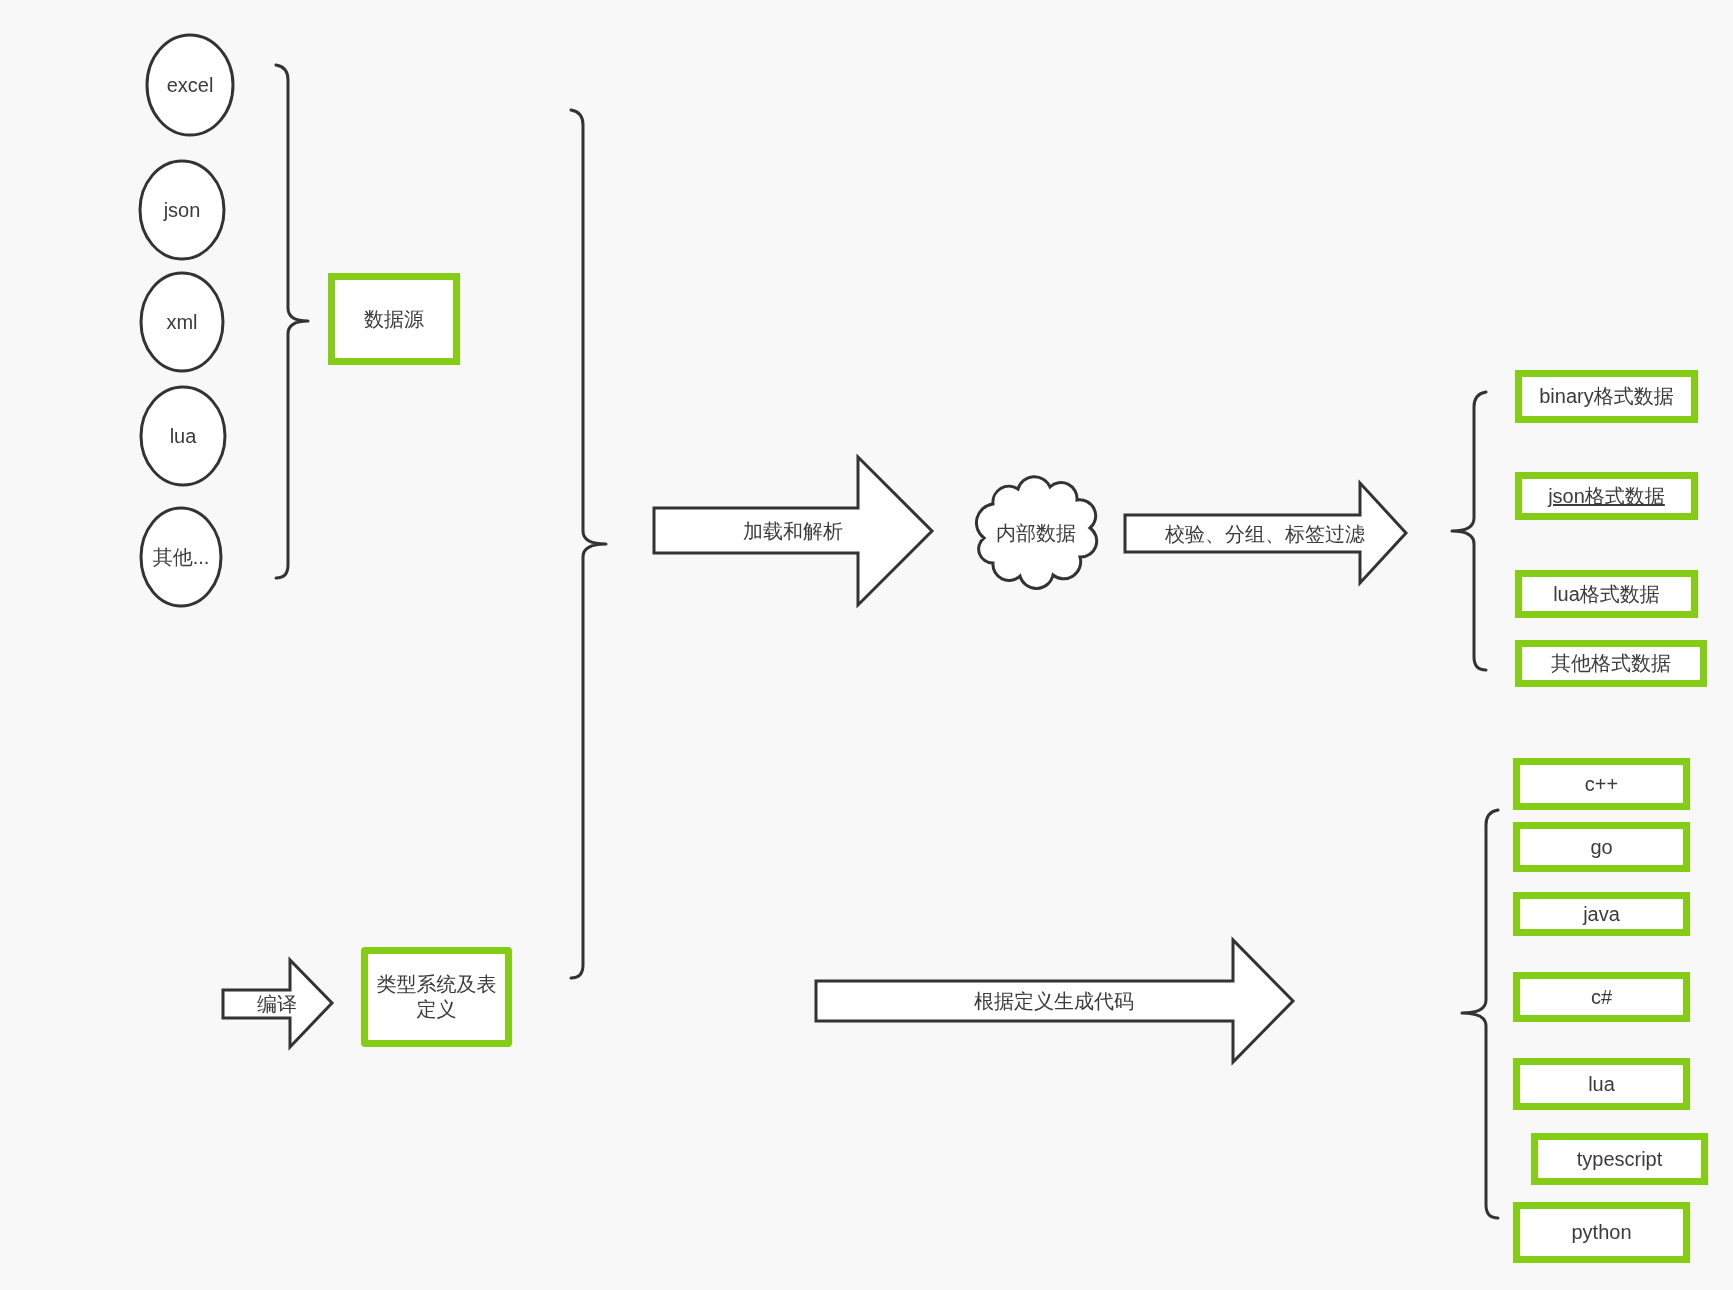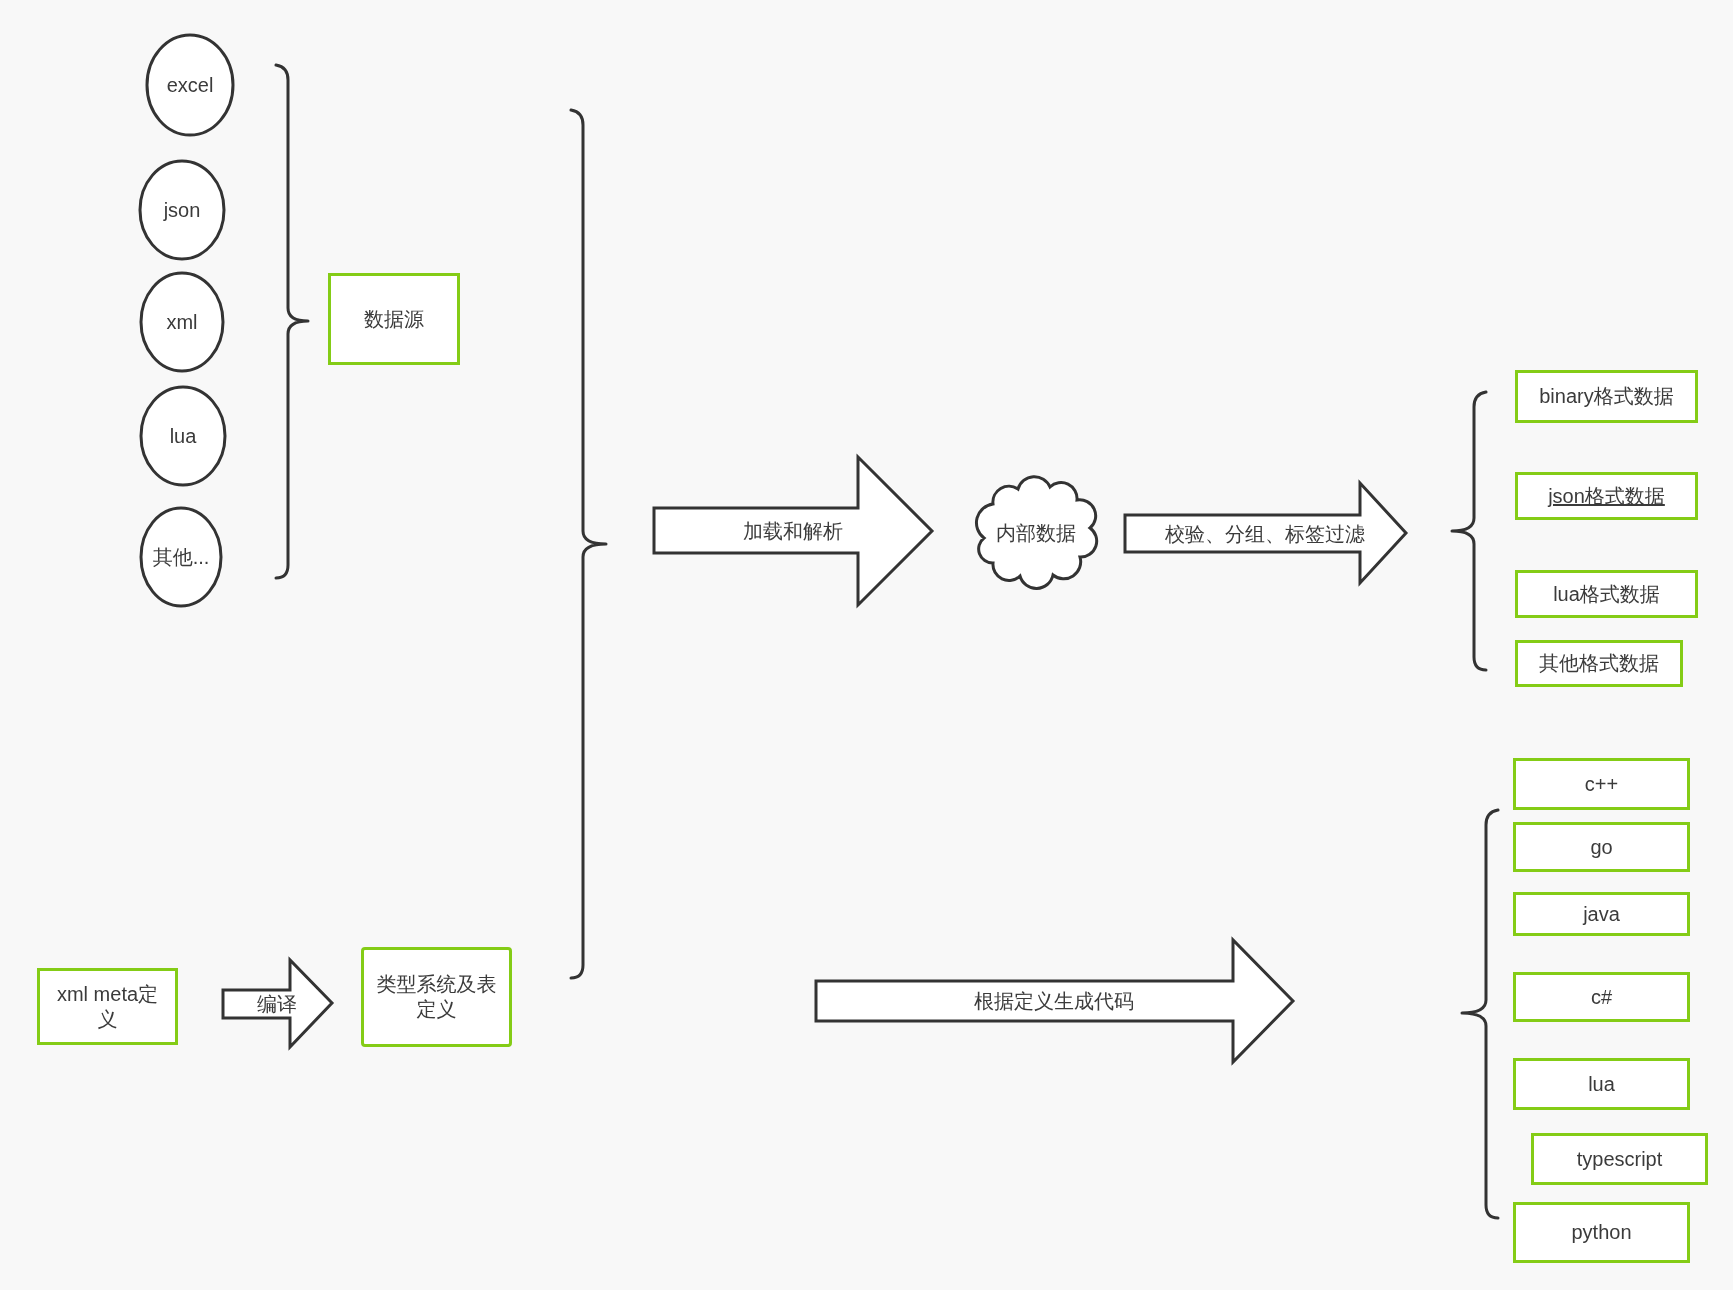--- a/index.html
+++ b/index.html
@@ -10,21 +10,21 @@
     font-family:"Liberation Sans","DejaVu Sans",sans-serif;
     color:#3b3b3b;
     overflow:hidden;
   }
   svg.layer{position:absolute;left:0;top:0;}
   .shape{stroke:#333;stroke-width:3;fill:#fff;}
   .brace{stroke:#333;stroke-width:3;fill:none;stroke-linecap:round;stroke-linejoin:round;}
   .box{
     position:absolute;
     background:#fff;
-    border:3px solid #84cc16;
+    border:7px solid #84cc16;
     display:flex;align-items:center;justify-content:center;
     text-align:center;
     font-size:20px;line-height:1.25;
     box-sizing:border-box;
   }
   .box.rounded{border-radius:4px;}
   .lbl{
     position:absolute;
     transform:translate(-50%,-50%);
     font-size:20px;
@@ -86,27 +86,24 @@
 
   <div class="box" style="left:1515px;top:370px;width:183px;height:53px;">
     <span class="inner">binary格式数据</span>
   </div>
   <div class="box" style="left:1515px;top:472px;width:183px;height:48px;text-decoration:underline;">
     <span class="inner">json格式数据</span>
   </div>
   <div class="box" style="left:1515px;top:570px;width:183px;height:48px;">
     <span class="inner">lua格式数据</span>
   </div>
-  <div class="box" style="left:1515px;top:640px;width:168px;height:47px;">
+  <div class="box" style="left:1515px;top:640px;width:192px;height:47px;">
     <span class="inner">其他格式数据</span>
   </div>
 
-  <div class="box" style="left:37px;top:968px;width:141px;height:77px;">
-    <span class="inner" style="max-width:125px;">xml meta定义</span>
-  </div>
 
   <div class="box rounded" style="left:361px;top:947px;width:151px;height:100px;">
     <span class="inner" style="max-width:130px;">类型系统及表定义</span>
   </div>
 
   <div class="box" style="left:1513px;top:758px;width:177px;height:52px;">
     <span class="inner">c++</span>
   </div>
   <div class="box" style="left:1513px;top:822px;width:177px;height:50px;">
     <span class="inner">go</span>

